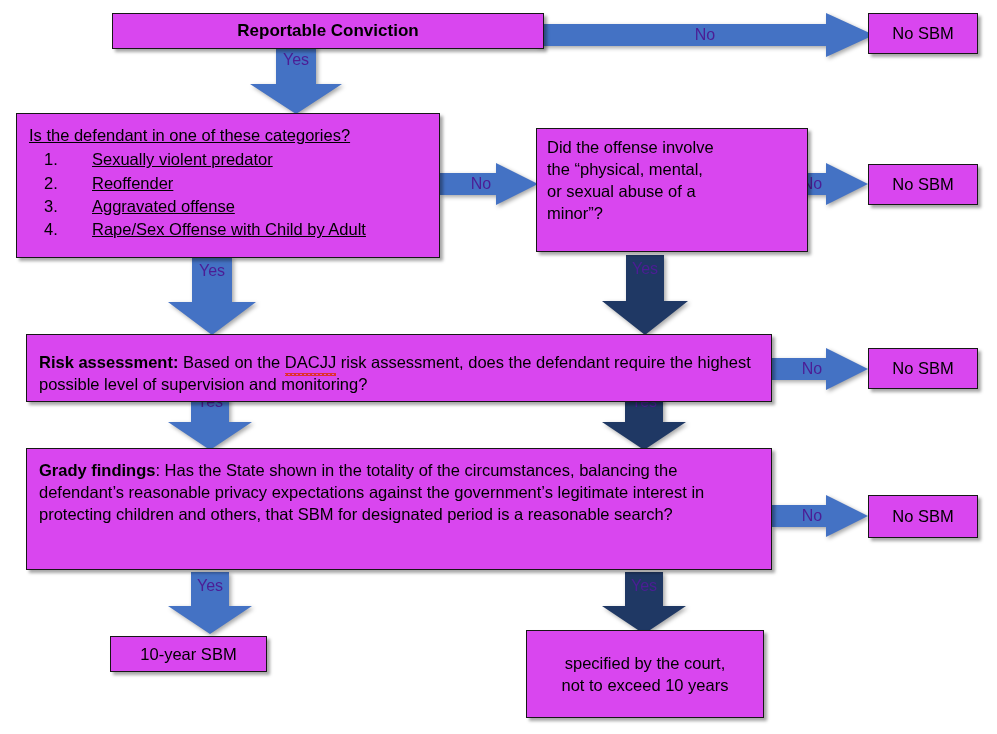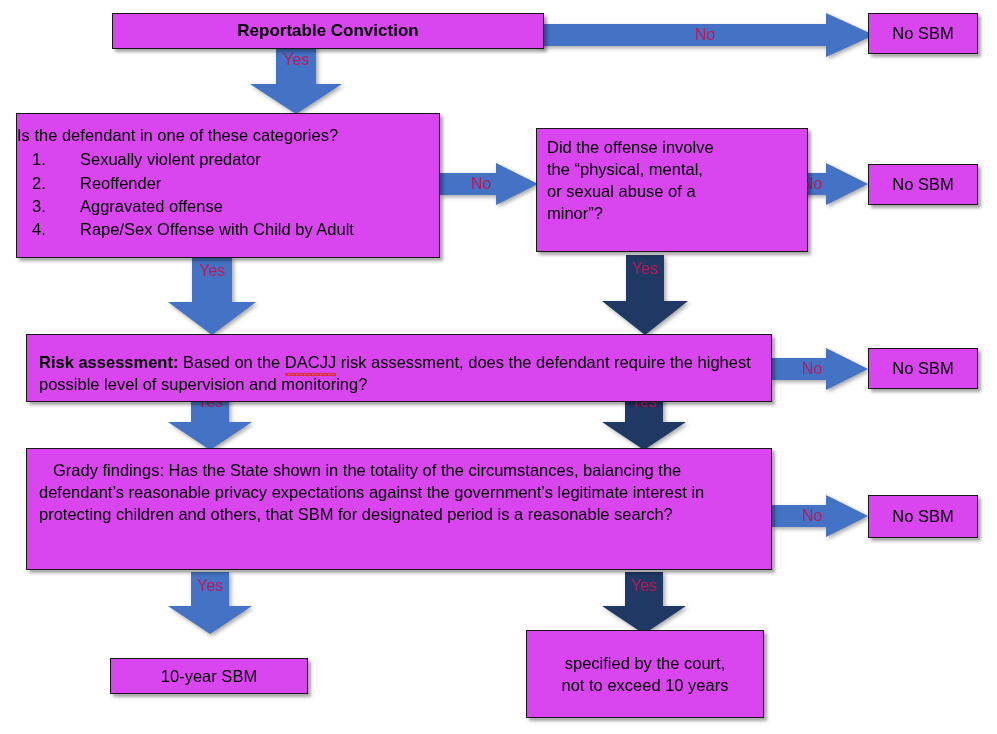--- a/index.html
+++ b/index.html
@@ -79,21 +79,21 @@
     background-size: 4px 3px;
     background-repeat: repeat-x;
   }
 
   
   .arrow {
     position: absolute;
     display: flex;
     align-items: flex-start;
     justify-content: center;
-    color: #be185d;
+    color: #4c1d95;
     font-size: 16px;
     line-height: 1;
     filter: drop-shadow(2.5px 2.5px 2px rgba(0,0,0,0.35));
   }
   .arrow .lbl {
     position: relative;
     z-index: 2;
     pointer-events: none;
     white-space: nowrap;
   }
@@ -222,21 +222,21 @@
   </div>
 
   <div class="node center" style="left:112px; top:13px; width:432px; height:36px;">
     <div class="inner" style="font-weight:bold; font-size:17px;">Reportable Conviction</div>
   </div>
 
   <div class="node center" style="left:868px; top:13px; width:110px; height:41px;">
     <div class="inner">No SBM</div>
   </div>
 
-  <div class="node left" style="left:16px; top:113px; width:424px; height:145px; align-items:flex-start; padding:10px 0;">
+  <div class="node left" style="left:16px; top:113px; width:424px; height:145px; align-items:flex-start; padding:10px 12px;text-decoration:underline;">
     <div class="inner">
       <div>Is the defendant in one of these categories?</div>
       <ul class="numlist">
         <li>
           <span class="num">1.</span>
           <span>Sexually violent predator</span>
         </li>
         <li>
           <span class="num">2.</span>
           <span>Reoffender</span>
@@ -271,29 +271,29 @@
       <span style="font-weight:bold;">Risk assessment:</span><span> Based on the </span><span class="squiggle">DACJJ</span><span> risk assessment, does the defendant require the highest possible level of supervision and monitoring?</span>
     </div>
   </div>
 
   <div class="node center" style="left:868px; top:348px; width:110px; height:41px;">
     <div class="inner">No SBM</div>
   </div>
 
   <div class="node left" style="left:26px; top:448px; width:746px; height:122px; align-items:flex-start; padding:10px 12px;">
     <div class="inner">
-      <span style="font-weight:normal;margin-left:14px;">Grady findings</span><span>: Has the State shown in the totality of the circumstances, balancing the defendant’s reasonable privacy expectations against the government’s legitimate interest in protecting children and others, that SBM for designated period is a reasonable search?</span>
+      <span style="font-weight:bold;">Grady findings</span><span>: Has the State shown in the totality of the circumstances, balancing the defendant’s reasonable privacy expectations against the government’s legitimate interest in protecting children and others, that SBM for designated period is a reasonable search?</span>
     </div>
   </div>
 
   <div class="node center" style="left:868px; top:495px; width:110px; height:43px;">
     <div class="inner">No SBM</div>
   </div>
 
-  <div class="node center" style="left:110px; top:658px; width:198px; height:36px;">
+  <div class="node center" style="left:110px; top:636px; width:157px; height:36px;">
     <div class="inner">10-year SBM</div>
   </div>
 
   <div class="node center" style="left:526px; top:630px; width:238px; height:88px;">
     <div class="inner">
       <div>specified by the court,</div>
       <div>not to exceed 10 years</div>
     </div>
   </div>
 

